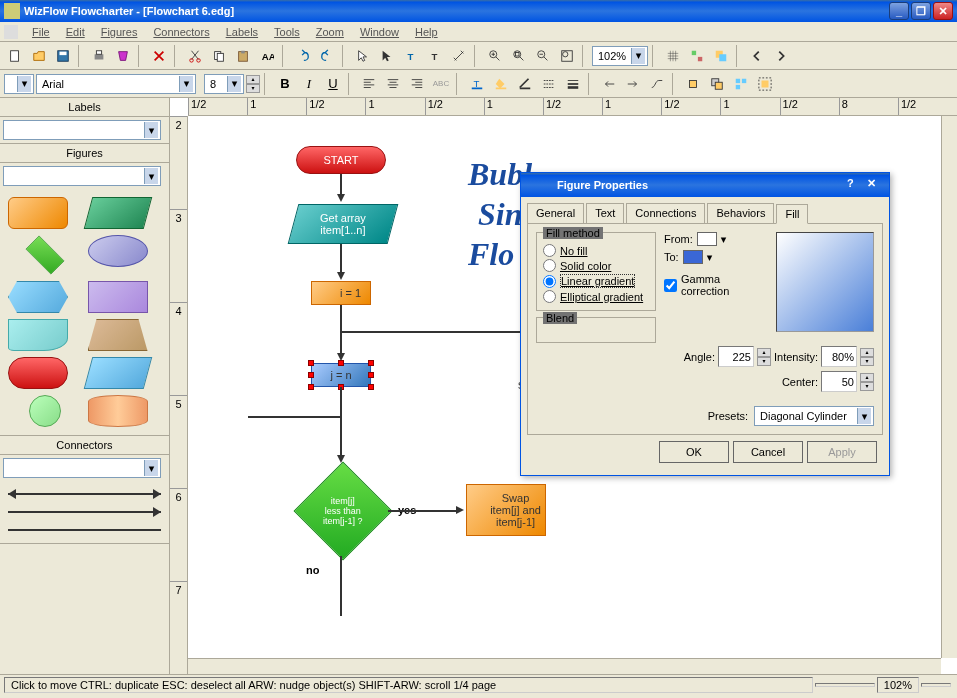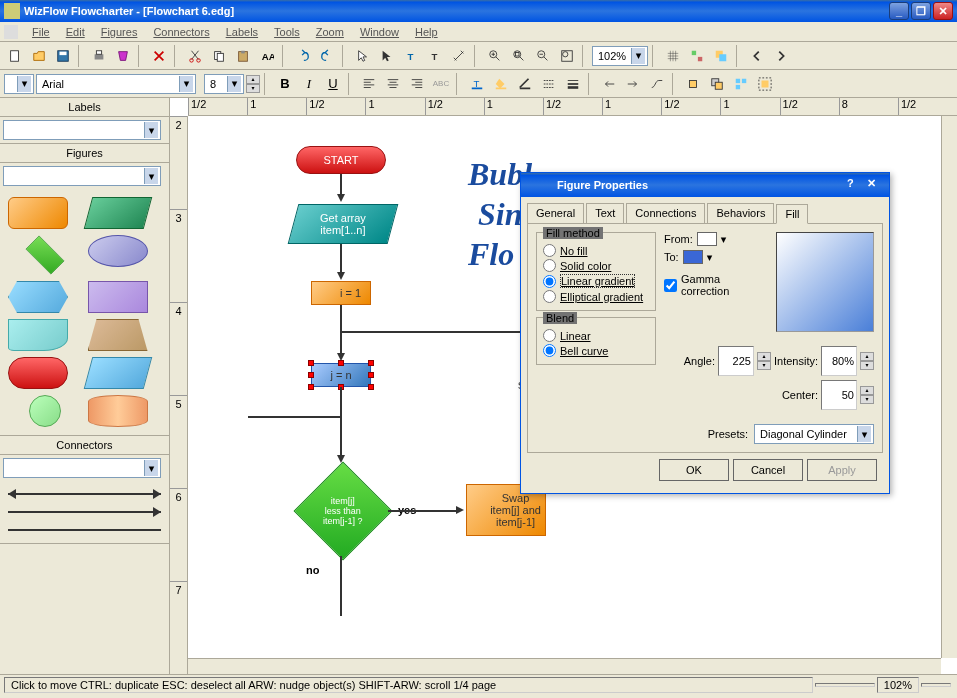--- a/index.html
+++ b/index.html
@@ -69,21 +69,21 @@
 .tab { padding: 3px 8px; border: 1px solid #aca899; border-bottom: none; background: #ece9d8; margin-right: 2px; cursor: default; }
 .tab.active { background: #ece9d8; position: relative; top: 1px; border-bottom: 1px solid #ece9d8; }
 .tabcontent { padding: 8px; border: 1px solid #aca899; border-top: none; background: #ece9d8; min-height: 200px; }
 .fieldset { border: 1px solid #aca899; padding: 6px; margin-bottom: 6px; }
 .fieldset .legend { position: relative; top: -12px; background: #737373; padding: 0 3px; display: inline; }
 .radio-row { display: flex; align-items: center; gap: 4px; padding: 1px 0; }
 .radio-row input { margin: 0; }
 .radio-row label { text-decoration: underline; }
 .colorswatch { width: 20px; height: 14px; border: 1px solid #666; display: inline-block; }
 .preview { width: 100px; height: 100px; border: 1px inset #999; background: linear-gradient(135deg,#fff,#4a7fd8); }
-.numinput { width: 36px; height: 30px; border: 1px inset #ccc; background: white; text-align: right; padding: 0 2px; }
+.numinput { width: 36px; height: 21px; border: 1px inset #ccc; background: white; text-align: right; padding: 0 2px; }
 .spinbtns { display: inline-flex; flex-direction: column; }
 .spinbtn { width: 14px; height: 9px; background: #ddd; border: 1px solid #999; font-size: 6px; text-align: center; line-height: 7px; }
 .dlgbtns { display: flex; justify-content: flex-end; gap: 4px; padding: 6px; }
 .dlgbtn { width: 70px; height: 22px; border: 1px solid #666; background: #ece9d8; }
 
 
 .statusbar { height: 20px; background: #ece9d8; border-top: 1px solid #aca899; display: flex; align-items: center; padding: 0 4px; font-size: 10px; }
 .statusbar .seg { border: 1px inset #ccc; padding: 1px 6px; margin-right: 2px; }
 .statusbar .flex { flex: 1; }
 
@@ -583,30 +583,20 @@
                   <label style="border:1px dotted #333">Linear gradient</label>
                 </div>
               <div class="radio-row">
                   <input type="radio" style="">
                   <label>Elliptical gradient</label>
                 </div>
             </div>
           </div>
           <div class="fieldset">
             <span class="legend">Blend</span>
-            <div style="margin-top:-8px">
-              <div class="radio-row">
-                  <input type="radio" style="">
-                  <label>Linear</label>
-                </div>
-              <div class="radio-row">
-                  <input type="radio" checked="" style="">
-                  <label>Bell curve</label>
-                </div>
-            </div>
           </div>
         </div>
         <div style="width:210px">
           <div style="display:flex;gap:6px">
             <div>
               <div style="display:flex;align-items:center;gap:4px;margin-bottom:4px">
                   <span>From:</span>
                   <span class="colorswatch" style="background:#fff"></span>
                   <span>▾</span>
                 </div>

